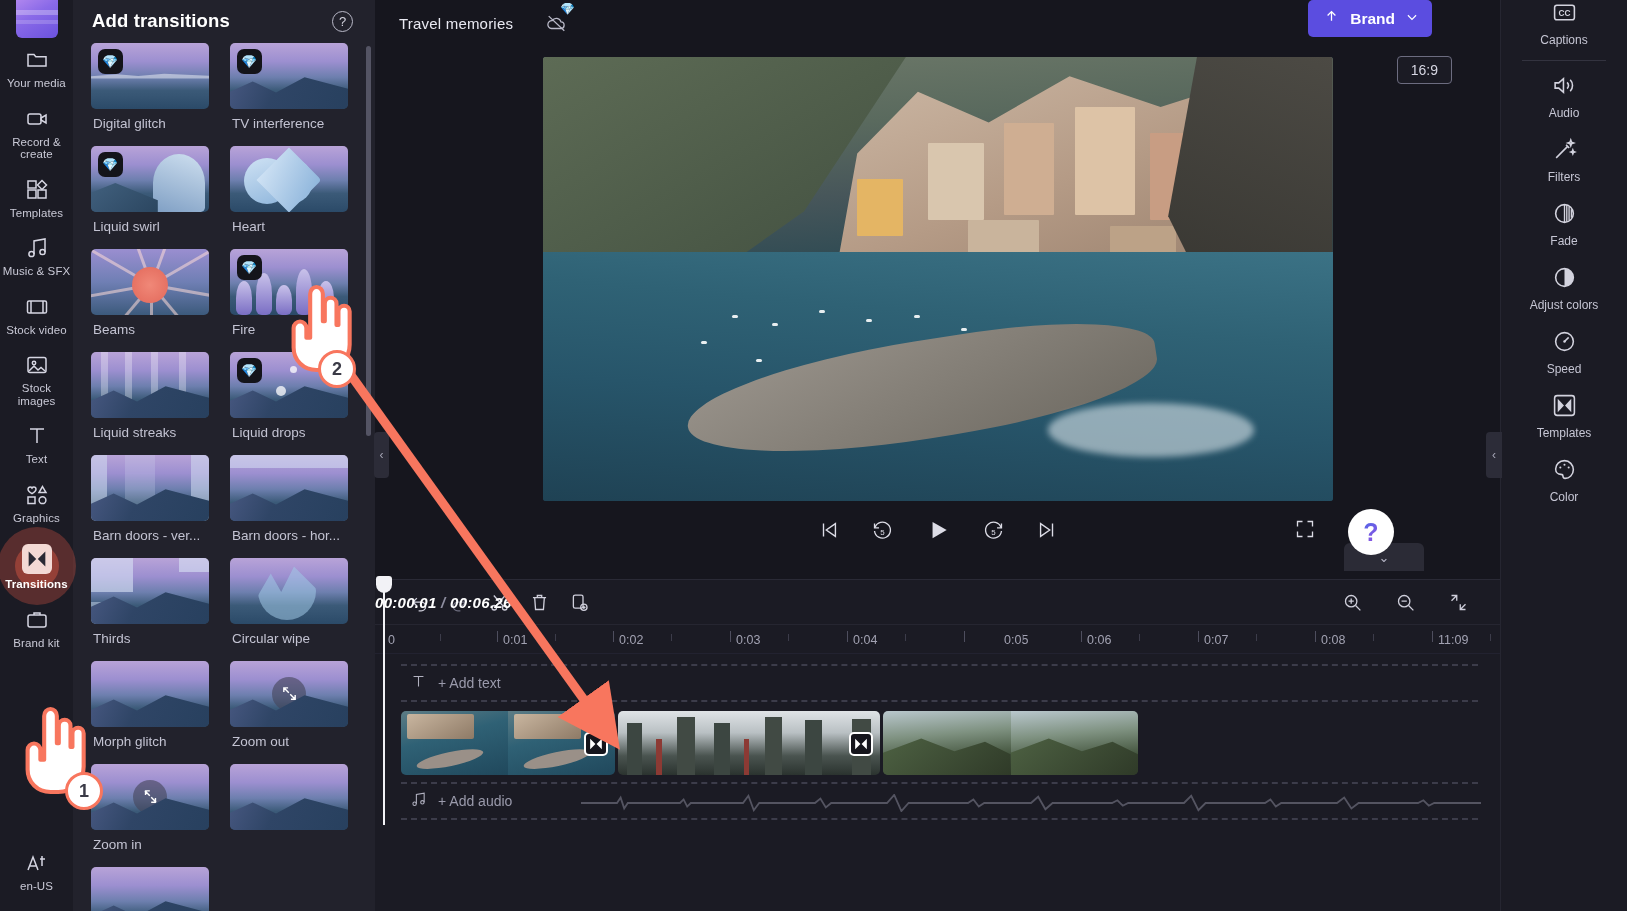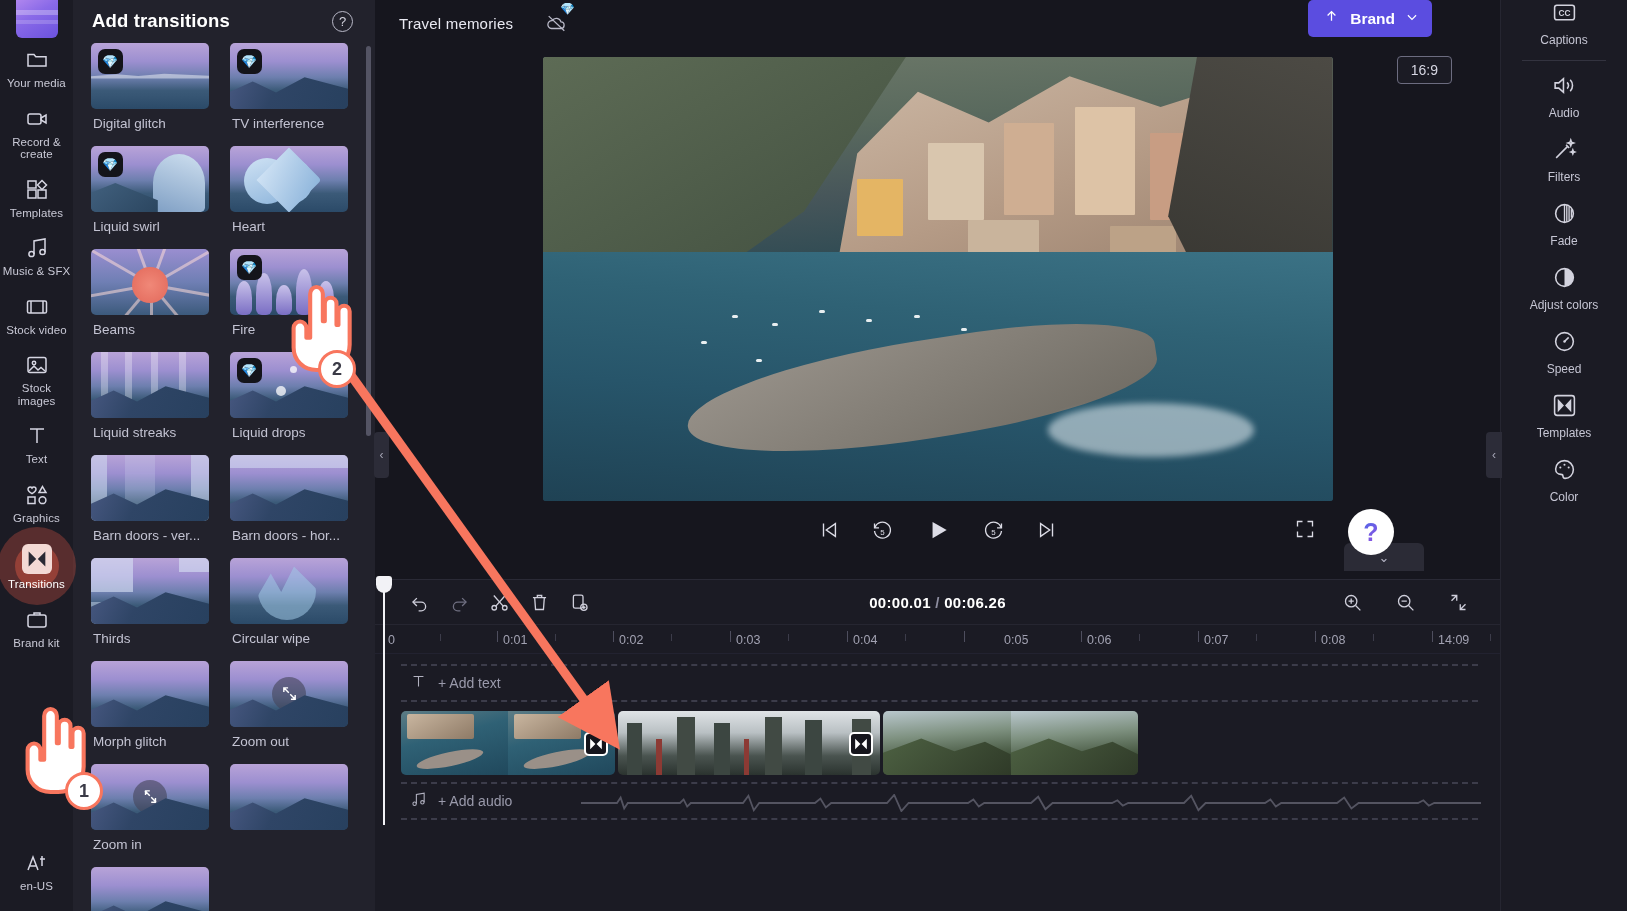--- a/index.html
+++ b/index.html
@@ -35,21 +35,21 @@
   .rail-item {
     width: 73px; padding: 9px 2px 7px; display: flex; flex-direction: column;
     align-items: center; gap: 4px; cursor: pointer; position: relative;
   }
   .rail-item .ico { width: 26px; height: 26px; display:flex; align-items:center; justify-content:center; }
   .rail-item .ico svg { width: 24px; height: 24px; stroke: #d6d6e2; fill: none; stroke-width: 1.5; }
   .rail-label {
     font-size: 11.5px; color: #c9c9d6; text-align: center; line-height: 12.5px;
     letter-spacing: .1px;
   }
-  .rail-item.active .rail-label { color: #ffffff; }
+  .rail-item.active .rail-label { color: #ffffff; font-weight: bold; }
   .rail-spacer { flex: 1 1 auto; }
 
   
   .pulse {
     position: absolute; left: -2px; top: -8px; width: 78px; height: 78px;
     border-radius: 50%; background: rgba(232,90,70,.30); z-index: -1;
   }
   .pulse:after{
     content:''; position:absolute; left:17px; top:17px; width:44px; height:44px;
     border-radius:50%; background: rgba(232,90,70,.42);
@@ -206,22 +206,22 @@
     font-size:13px;z-index:5;
   }
 
   
   .timeline{height:332px;background:#1b1b24;border-top:1px solid #2a2a36;display:flex;flex-direction:column;}
   .tl-toolbar{height:44px;display:flex;align-items:center;padding:0 22px 0 24px;position:relative;}
   .tl-btn{width:40px;height:34px;display:flex;align-items:center;justify-content:center;cursor:pointer;}
   .tl-btn svg{width:21px;height:21px;stroke:#cfcfdb;fill:none;stroke-width:1.5;}
   .tl-btn.dim svg{stroke:#6f6f80;}
   .tc{
-    position:absolute;left:0;right:0;text-align:center;font-size:15px;font-weight:bold;
-    color:#ffffff;letter-spacing:.3px;pointer-events:none;
+    position:absolute;left:0;right:0;font-size:15px;font-weight:bold;
+    color:#ffffff;letter-spacing:.3px;pointer-events:none;font-style:italic;
   }
   .tc .sub{color:#8e8ea0;font-weight:bold;}
   .tl-right{margin-left:auto;display:flex;align-items:center;gap:13px;}
 
   .ruler{height:30px;position:relative;border-top:1px solid #262631;border-bottom:1px solid #222230;}
   .tick{position:absolute;top:6px;width:1px;height:11px;background:#4e4e5e;}
   .tick.minor{top:9px;height:7px;background:#3c3c4a;}
   .tick-lbl{position:absolute;top:8px;font-size:12.5px;color:#a2a2b2;}
 
   .tracks{flex:1 1 auto;position:relative;padding-top:12px;}
@@ -734,21 +734,21 @@
         <div class="tick" style="left:706px"></div>
         <div class="tick-lbl" style="left:712px">0:06</div>
         <div class="tick minor" style="left:764px"></div>
         <div class="tick" style="left:823px"></div>
         <div class="tick-lbl" style="left:829px">0:07</div>
         <div class="tick minor" style="left:881px"></div>
         <div class="tick" style="left:940px"></div>
         <div class="tick-lbl" style="left:946px">0:08</div>
         <div class="tick minor" style="left:998px"></div>
         <div class="tick" style="left:1057px"></div>
-        <div class="tick-lbl" style="left:1063px">14:09</div>
+        <div class="tick-lbl" style="left:1063px">11:09</div>
         <div class="tick minor" style="left:1115px"></div>
       </div>
 
       <div class="tracks">
 
         <div class="track-dash" style="top:10px;">
           <span class="ic">
             <svg viewBox="0 0 24 24">
                 <path d="M5 5h14M12 5v14"></path>
               </svg>

